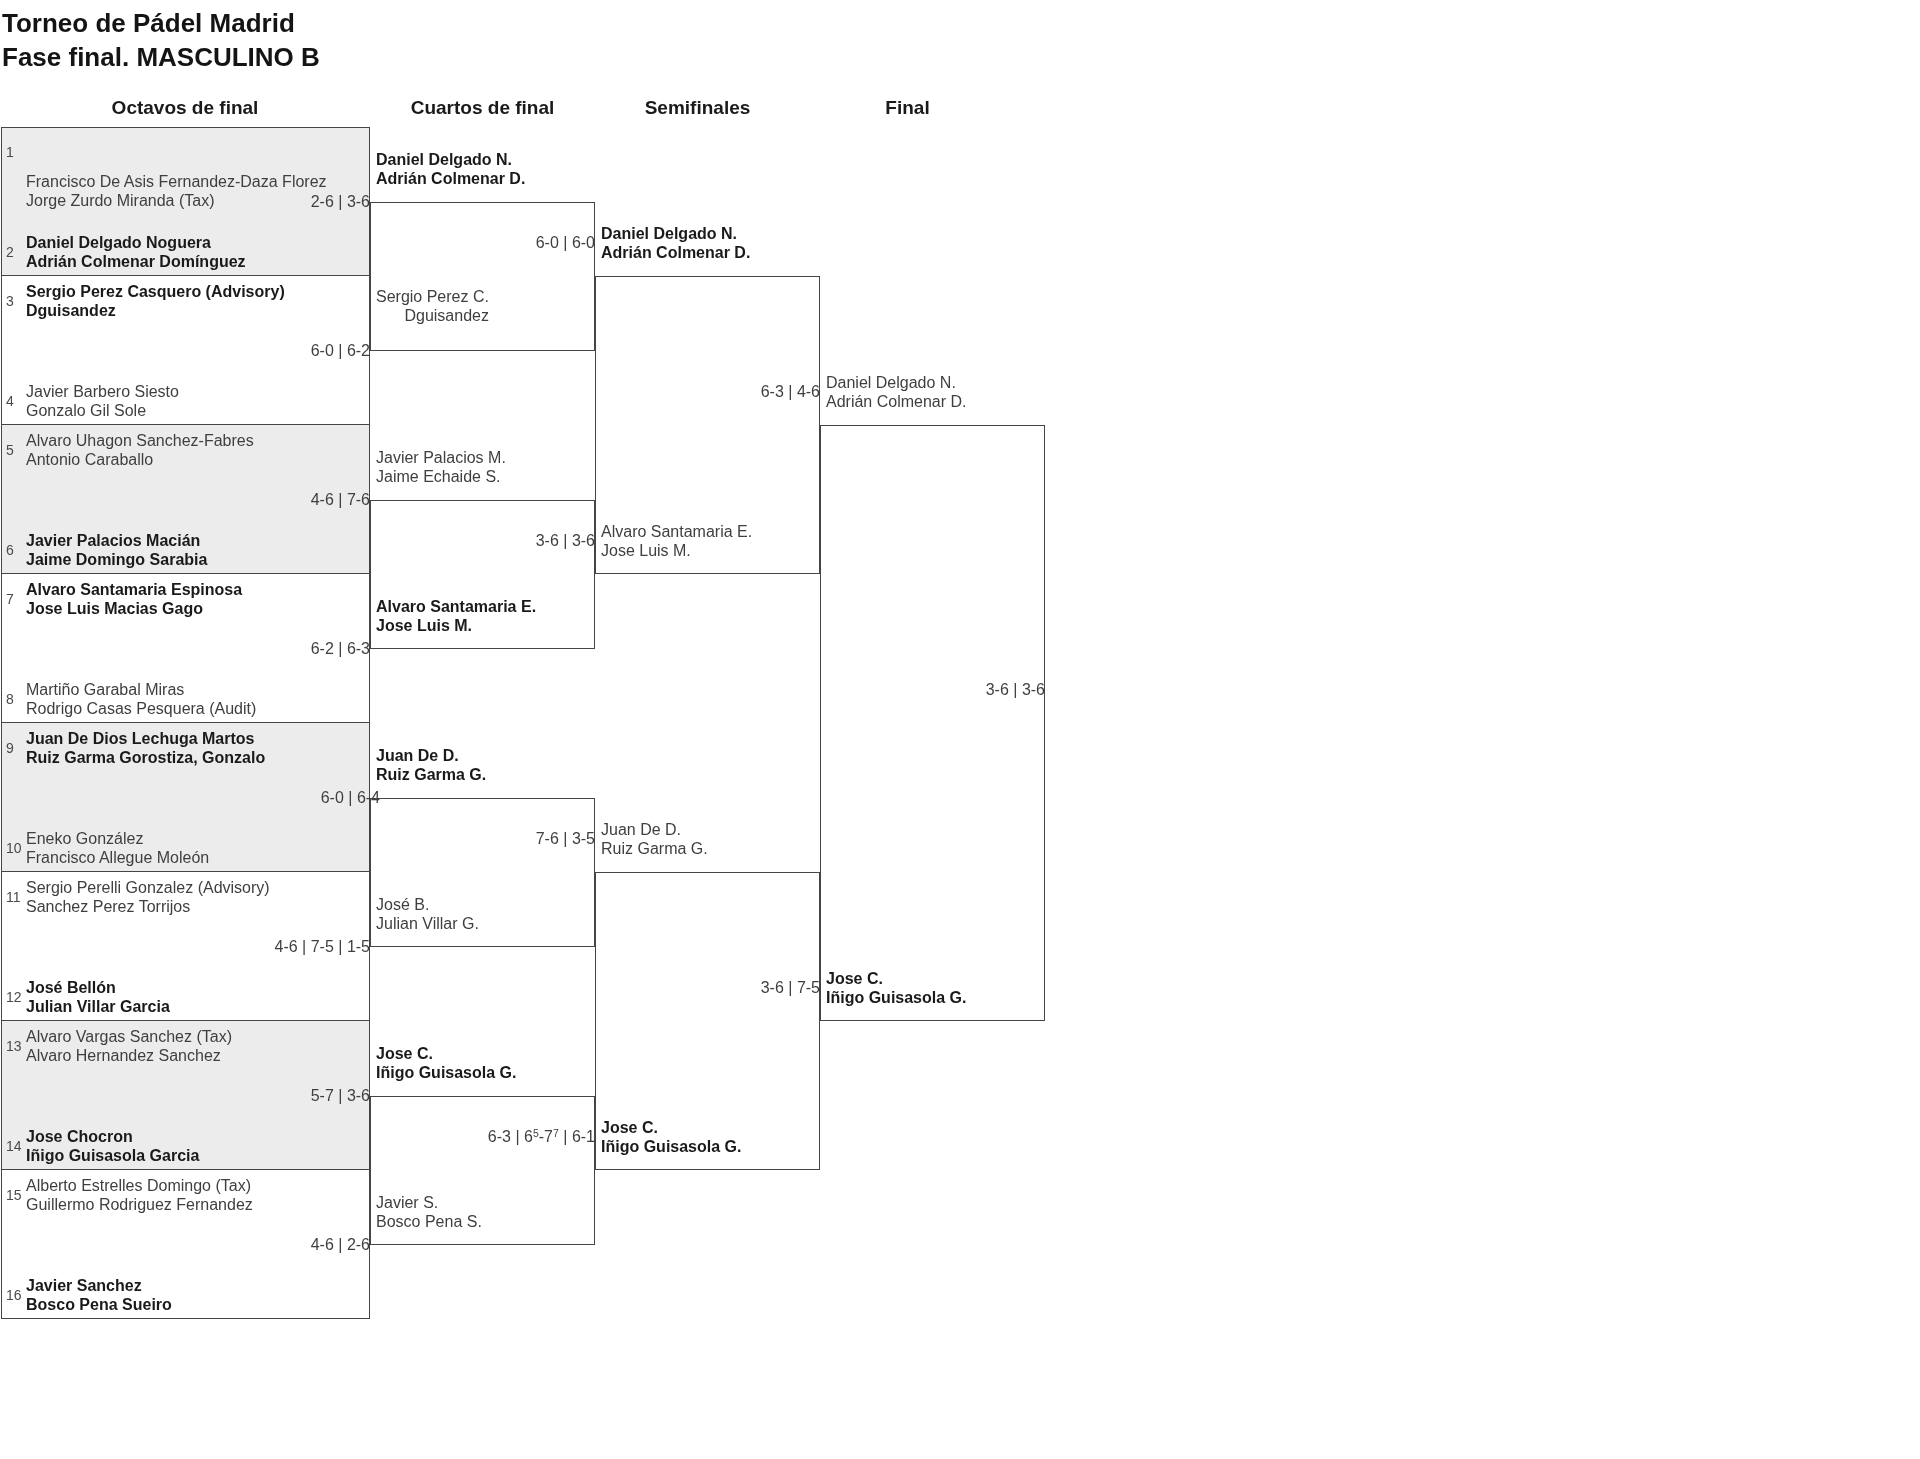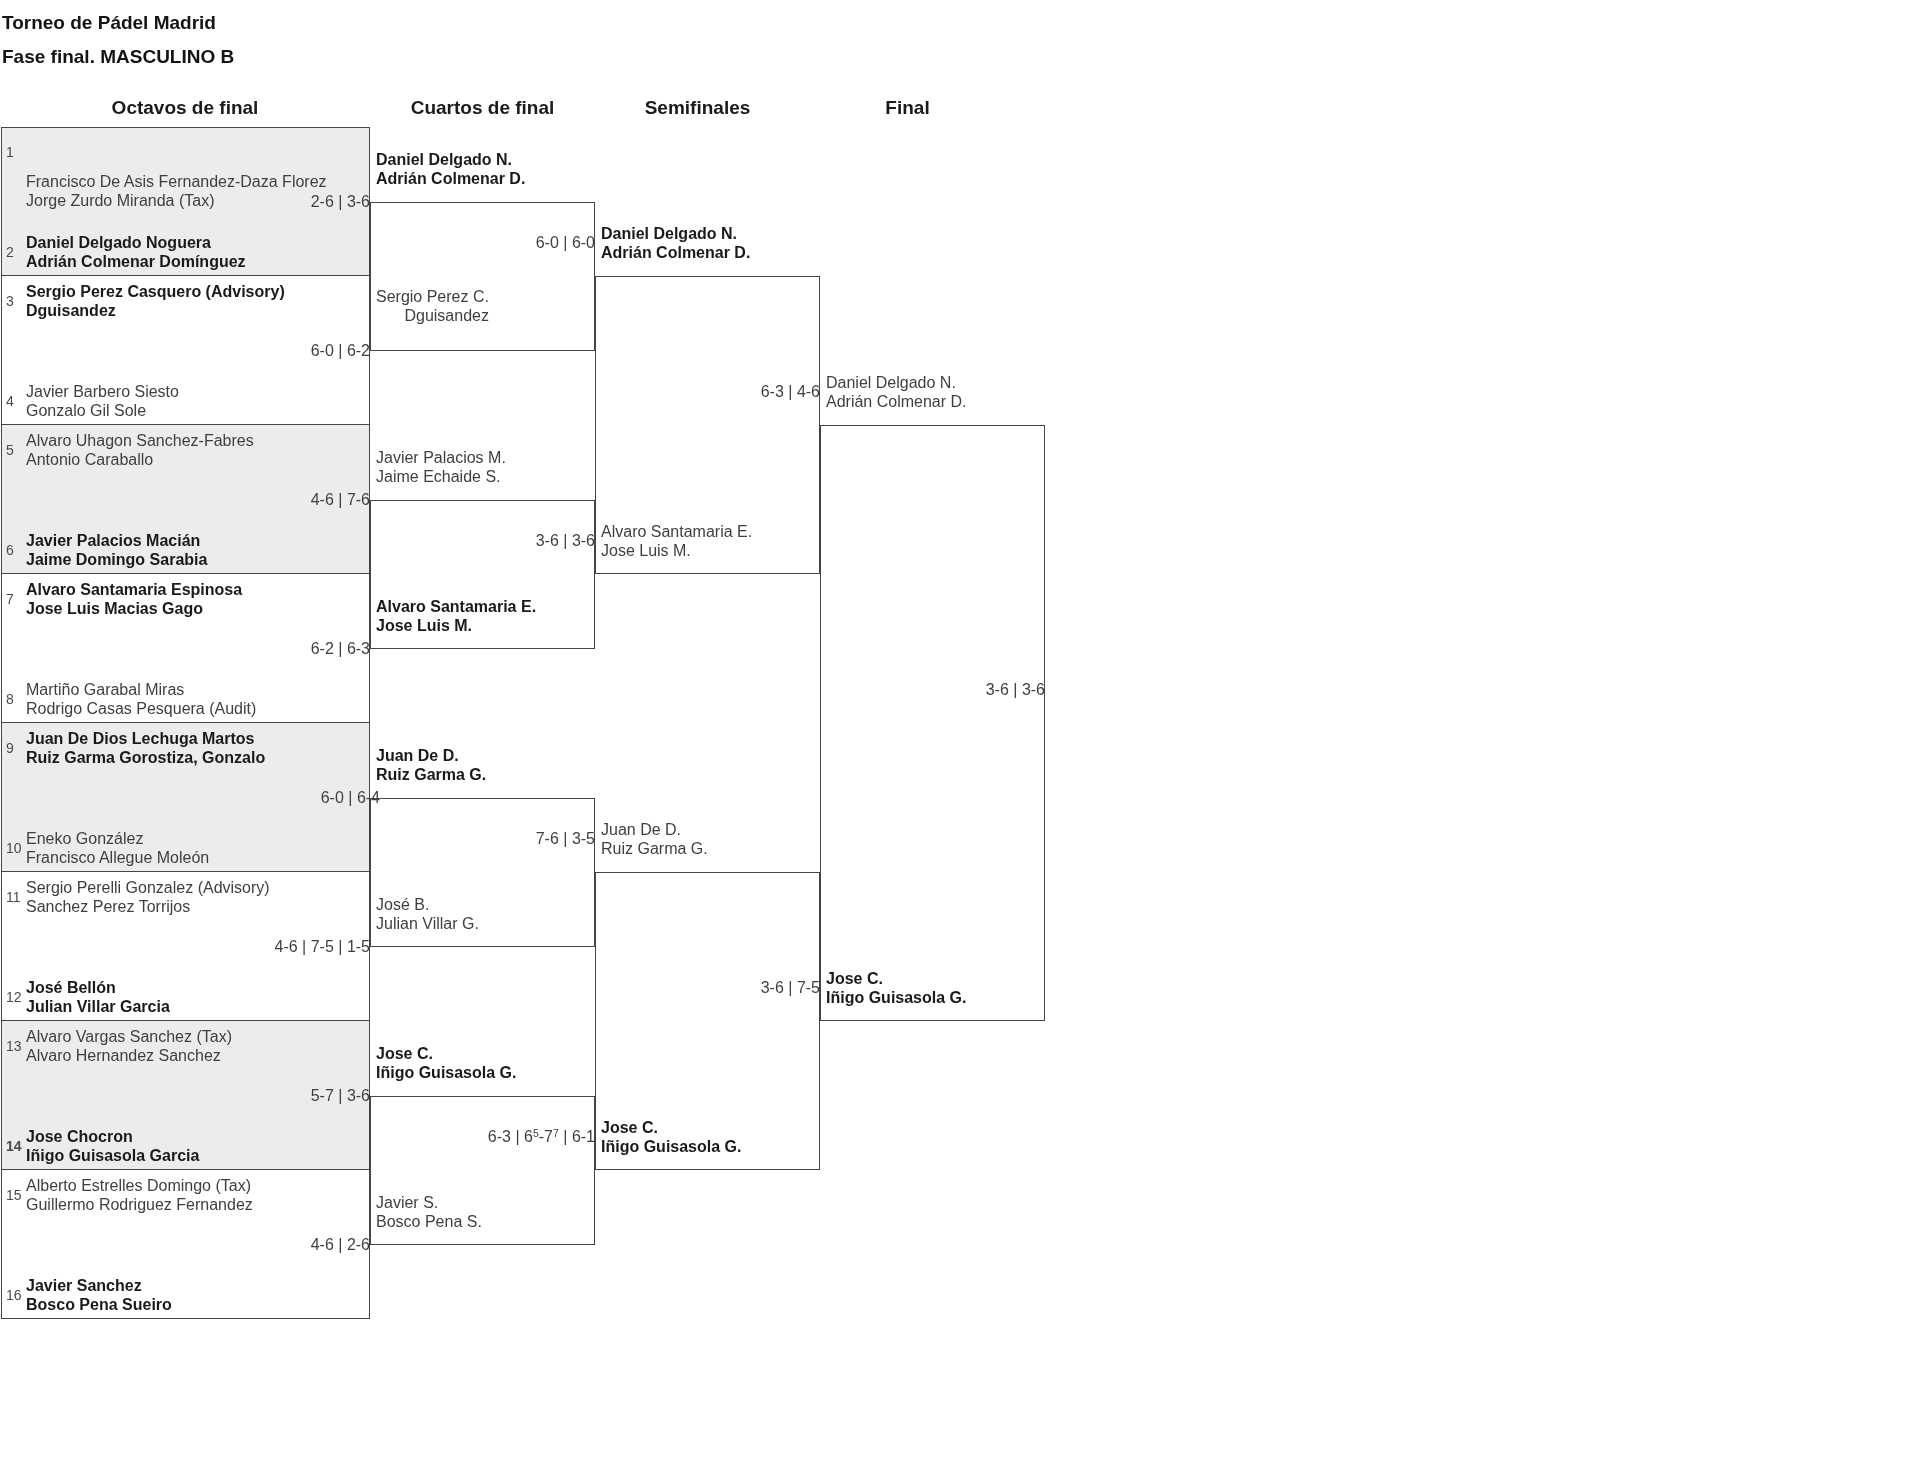--- a/index.html
+++ b/index.html
@@ -1,18 +1,18 @@
 <!DOCTYPE html>
 <html><head>
 <meta charset="utf-8">
 <style>
   html,body{margin:0;padding:0;background:#fff;}
   #page{position:relative;width:1920px;height:1459px;background:#fff;overflow:hidden;
         font-family:"Liberation Sans",sans-serif;}
-  .title{position:absolute;left:2px;top:6px;font-size:19px;line-height:34px;font-weight:700;color:#141414;}
+  .title{position:absolute;left:2px;top:6px;font-size:26px;line-height:34px;font-weight:700;color:#141414;}
   .colhead{position:absolute;top:97px;height:24px;font-size:19px;font-weight:600;color:#1a1a1a;text-align:center;}
   .obox{position:absolute;border:1px solid #454545;box-sizing:border-box;}
   .obox.gray{background:#ececec;}
   .obox.white{background:#ffffff;}
   .mbox{position:absolute;border:1px solid #454545;box-sizing:border-box;background:transparent;}
   .team{position:absolute;font-size:16px;line-height:19px;color:#3f3f3f;white-space:nowrap;}
   .team.win{font-weight:700;color:#1a1a1a;}
   .seed{position:absolute;width:20px;font-size:14px;line-height:36px;color:#4a4a4a;}
   .score{position:absolute;height:20px;font-size:16px;line-height:20px;color:#3f3f3f;text-align:right;white-space:nowrap;}
   .score sup{font-size:10.5px;position:relative;top:-5px;line-height:0;vertical-align:baseline;}
@@ -109,21 +109,21 @@
         <div>José Bellón</div>
         <div>Julian Villar Garcia</div>
       </div>
       <div class="obox gray" style="left: 1px; top: 1021px; width: 369px; height: 149px; border-top: none;"></div>
       <div class="seed" style="left: 6px; top: 1028px;">13</div>
       <div class="team" style="left: 26px; top: 1027px;">
         <div>Alvaro Vargas Sanchez (Tax)</div>
         <div>Alvaro Hernandez Sanchez</div>
       </div>
       <div class="score" style="left: 1px; width: 369px; top: 1086px;">5-7 | 3-6</div>
-      <div class="seed" style="left: 6px; top: 1128px; font-weight: bold;">14</div>
+      <div class="seed" style="left: 6px; top: 1128px;">14</div>
       <div class="team win" style="left: 26px; top: 1127px;">
         <div>Jose Chocron</div>
         <div>Iñigo Guisasola Garcia</div>
       </div>
       <div class="obox white" style="left: 1px; top: 1170px; width: 369px; height: 149px; border-top: none;"></div>
       <div class="seed" style="left: 6px; top: 1177px;">15</div>
       <div class="team" style="left: 26px; top: 1176px;">
         <div>Alberto Estrelles Domingo (Tax)</div>
         <div>Guillermo Rodriguez Fernandez</div>
       </div>

